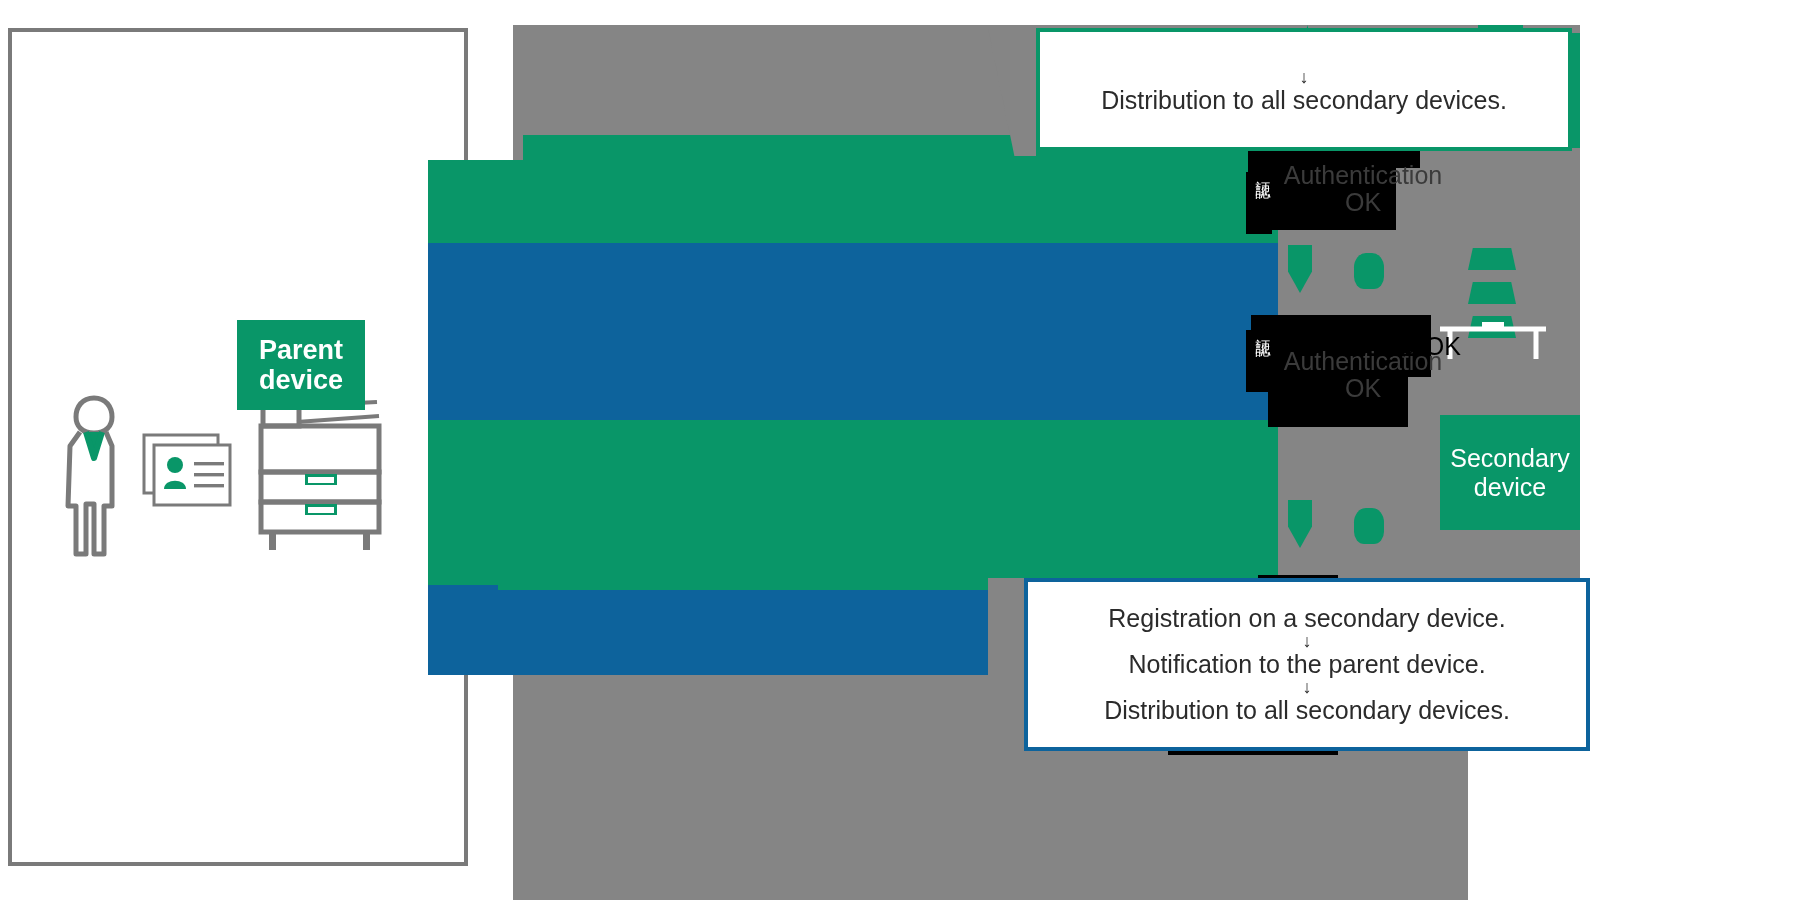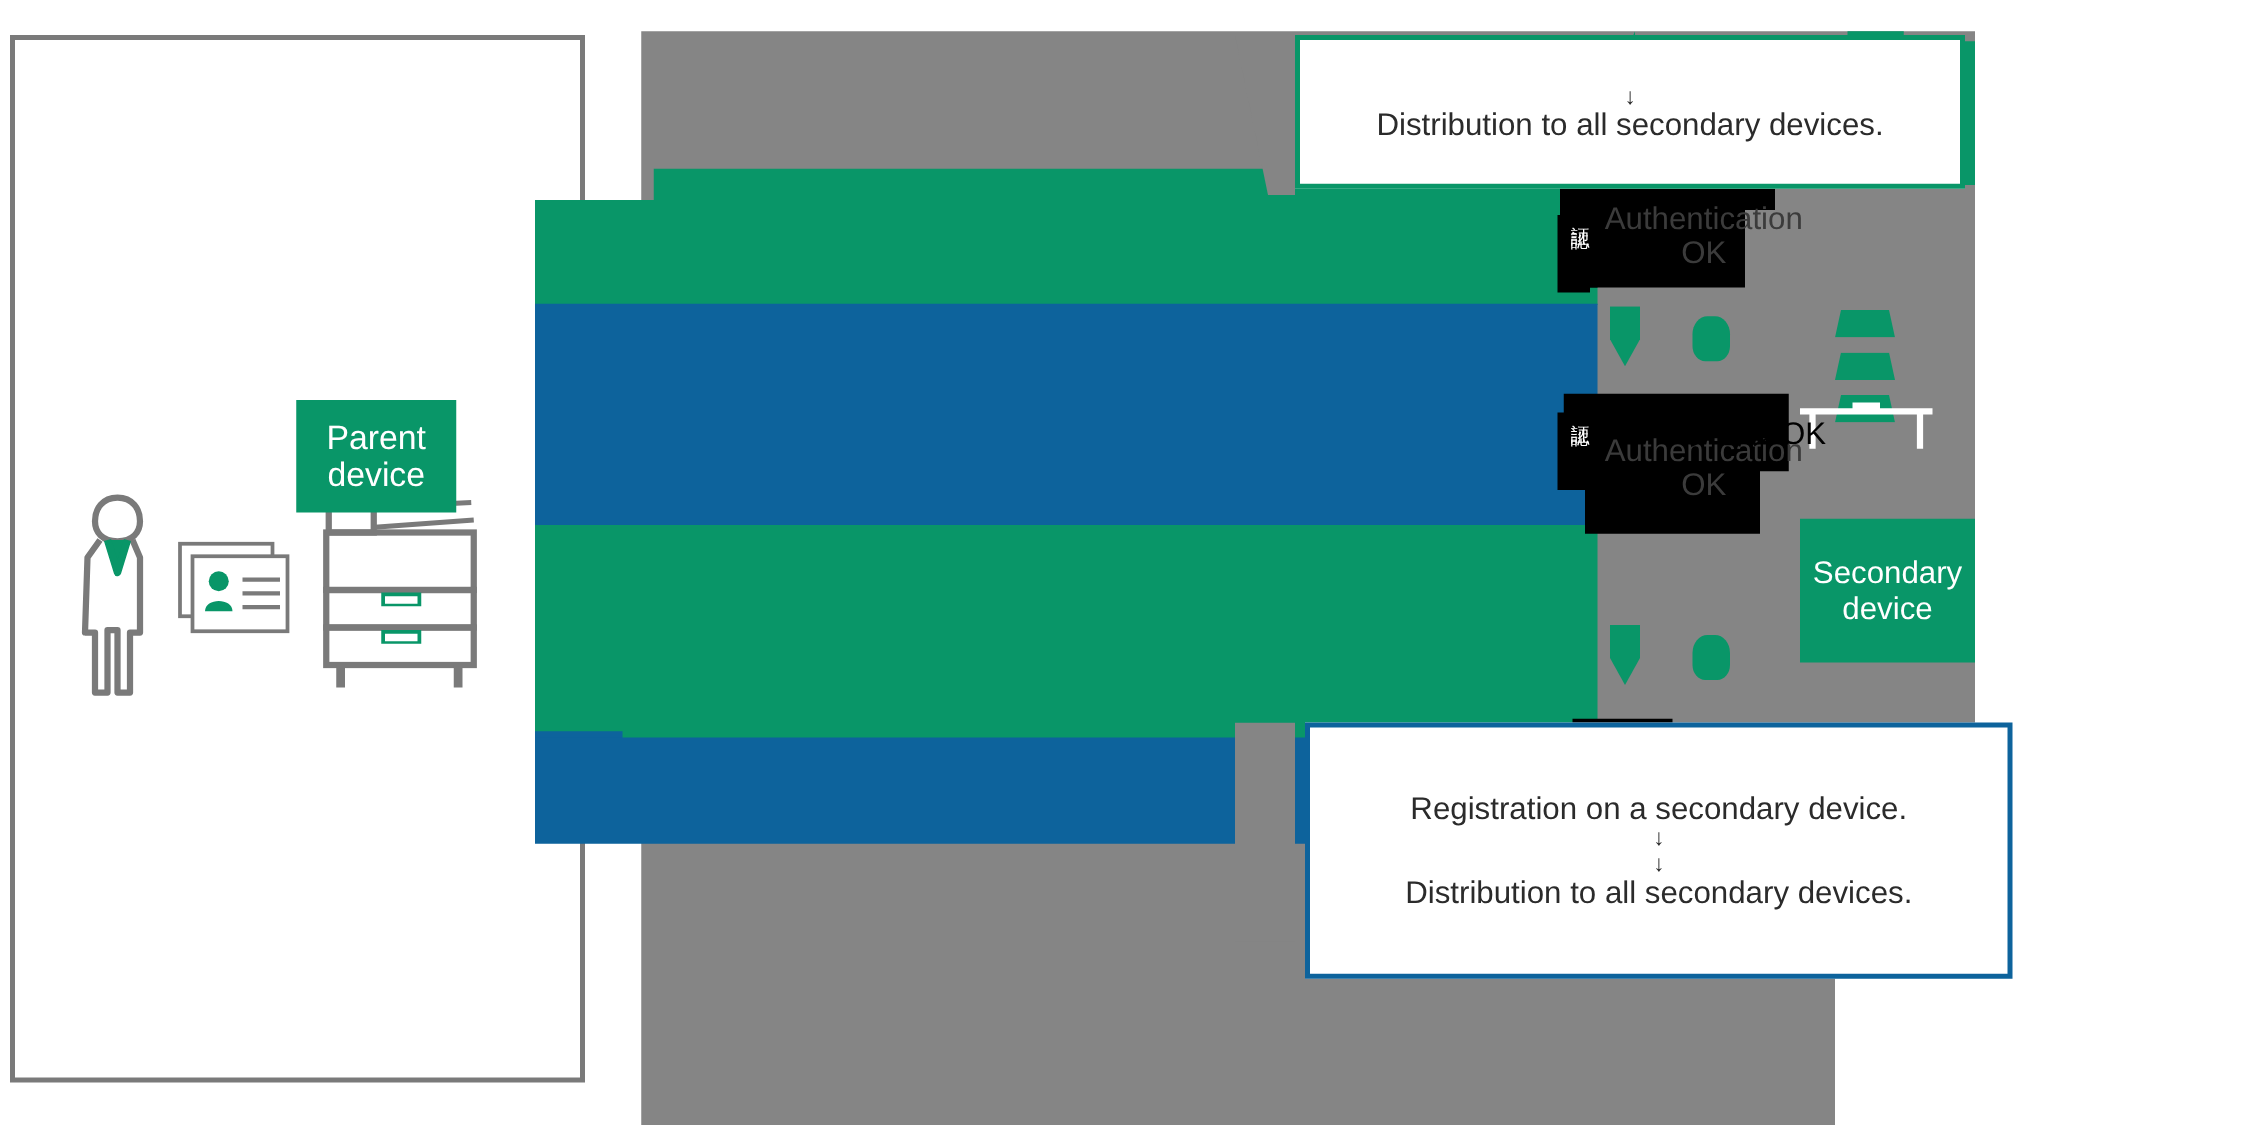--- a/index.html
+++ b/index.html
@@ -14,21 +14,21 @@
 
   
   .left-panel{
     position:absolute;left:8px;top:28px;width:460px;height:838px;
     border:4px solid #7a7a7a;background:#ffffff;box-sizing:border-box;
   }
   .parent-badge{
     position:absolute;left:225px;top:288px;width:128px;height:90px;
     background:#099668;color:#ffffff;
     display:flex;flex-direction:column;align-items:center;justify-content:center;
-    font-size:27px;line-height:1.12;text-align:center;
+    font-size:27px;line-height:1.12;text-align:center;font-weight:bold;
   }
   .person-left{position:absolute;left:50px;top:362px;width:64px;height:165px;}
   .idcards{position:absolute;left:130px;top:400px;width:92px;height:78px;}
   .mfp-left{position:absolute;left:245px;top:368px;width:125px;height:155px;}
 
   
   .right-area{position:absolute;left:468px;top:0;width:1332px;height:900px;}
 
   
   .grey-slab{position:absolute;left:45px;top:25px;width:1065px;height:875px;background:#858585;}
@@ -55,22 +55,22 @@
   .callout{
     position:absolute;background:#ffffff;box-sizing:border-box;
     display:flex;flex-direction:column;align-items:center;justify-content:center;
     color:#2b2b2b;
   }
   .callout-top{
     left:568px;top:28px;width:536px;height:123px;border:4px solid #099668;
     font-size:25px;line-height:1.0;
   }
   .callout-bottom{
-    left:556px;top:578px;width:566px;height:205px;border:4px solid #0D639C;
-    font-size:25px;line-height:1.0;margin-left:20px;
+    left:556px;top:578px;width:566px;height:173px;border:4px solid #0D639C;
+    font-size:25px;line-height:1.0;
   }
   .callout .ln{white-space:nowrap;}
   .callout .arw{font-size:18px;line-height:1;margin:1px 0 2px;}
   .tail{position:absolute;background:#858585;}
   .tail-top{left:520px;top:28px;width:48px;height:128px;clip-path:polygon(0 0,100% 0,100% 100%, 55% 100%);}
   .tail-bot{left:520px;top:578px;width:48px;height:175px;clip-path:polygon(0 0,100% 0,100% 100%,0 100%);}
 
   
   .sec-badge{
     position:absolute;background:#099668;color:#ffffff;
@@ -293,18 +293,19 @@
     <div class="tail tail-top"></div>
     <div class="callout callout-top">
       <div class="arw">↓</div>
       <div class="ln">Distribution to all secondary devices.</div>
     </div>
 
     <div class="tail tail-bot"></div>
     <div class="callout callout-bottom">
       <div class="ln">Registration on a secondary device.</div>
       <div class="arw">↓</div>
+      <div class="ln">Notification to the parent device.</div>
       <div class="arw">↓</div>
       <div class="ln">Distribution to all secondary devices.</div>
     </div>
 
   </div>
 </div>
 
 </body></html>

